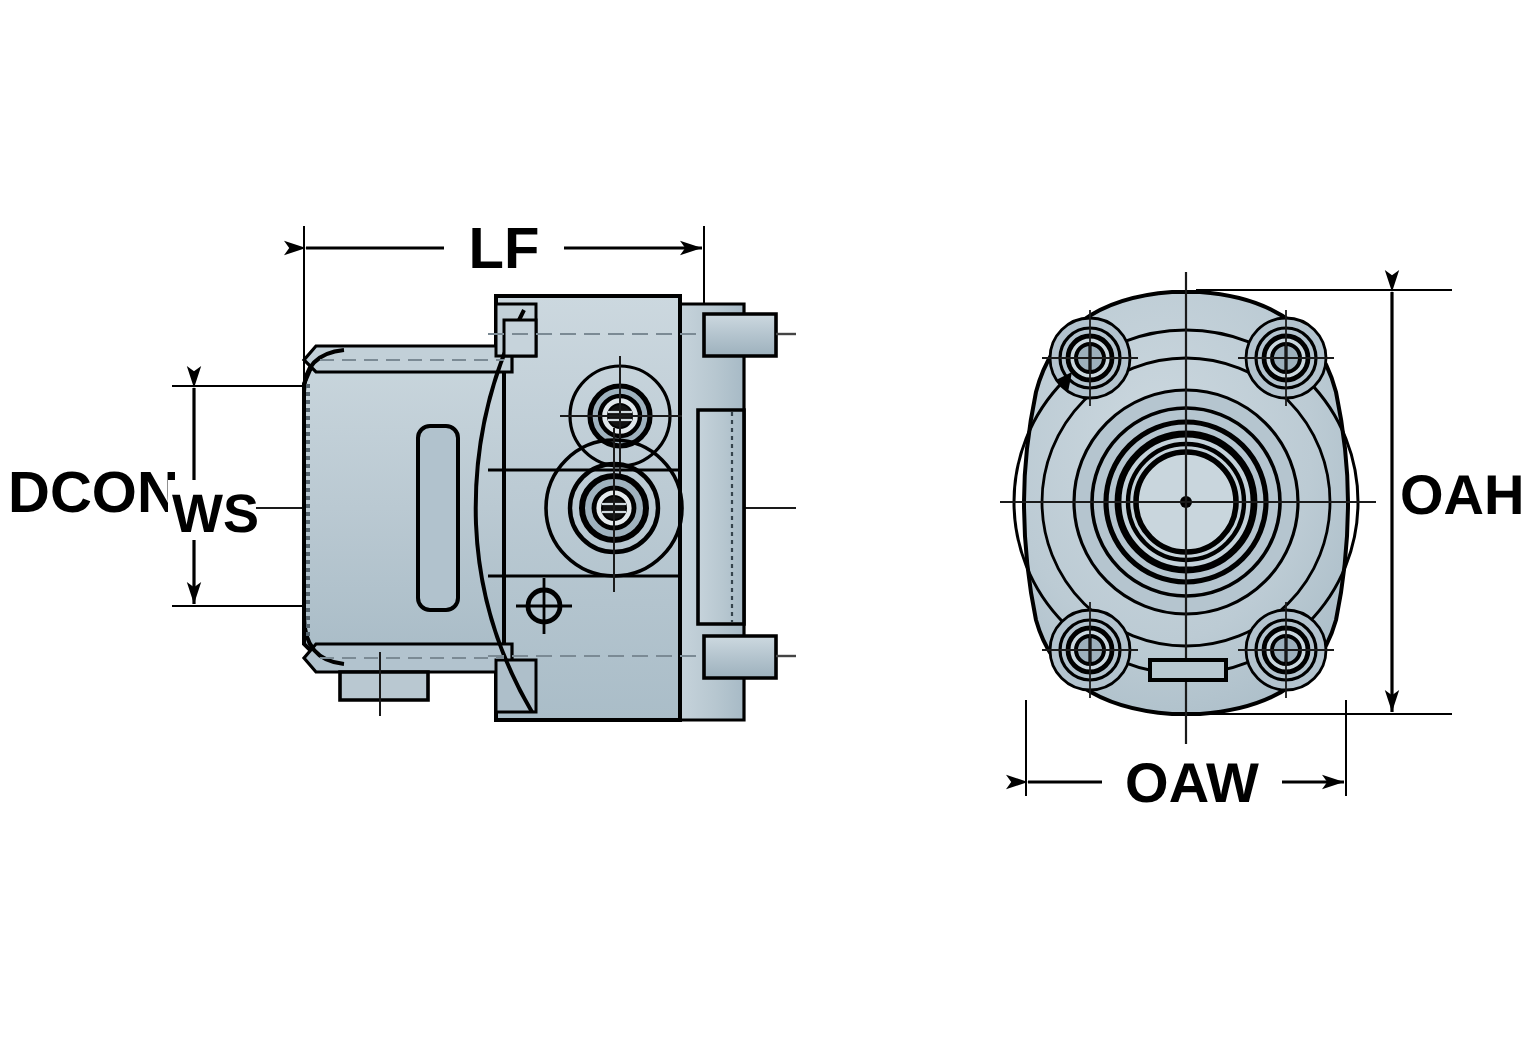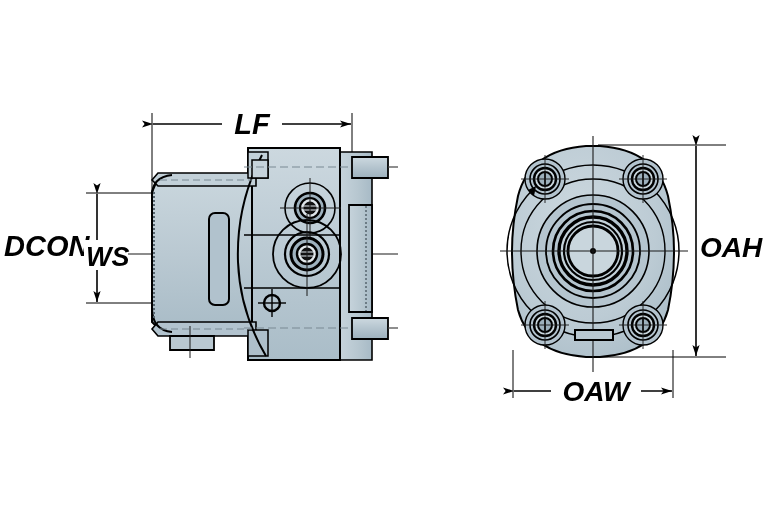--- a/index.html
+++ b/index.html
@@ -13,21 +13,20 @@
     font-family: "Liberation Sans", sans-serif;
     position: relative;
     overflow: hidden;
   }
   #drawing-root {
     position: absolute;
     left: 0;
     top: 0;
     width: 767px;
     height: 523px;
-    font-style: italic;
   }
   svg.tech-drawing {
     display: block;
     width: 767px;
     height: 523px;
     background: #ffffff;
   }
   .dim-text {
     font-family: "Liberation Sans", sans-serif;
     font-weight: 700;

